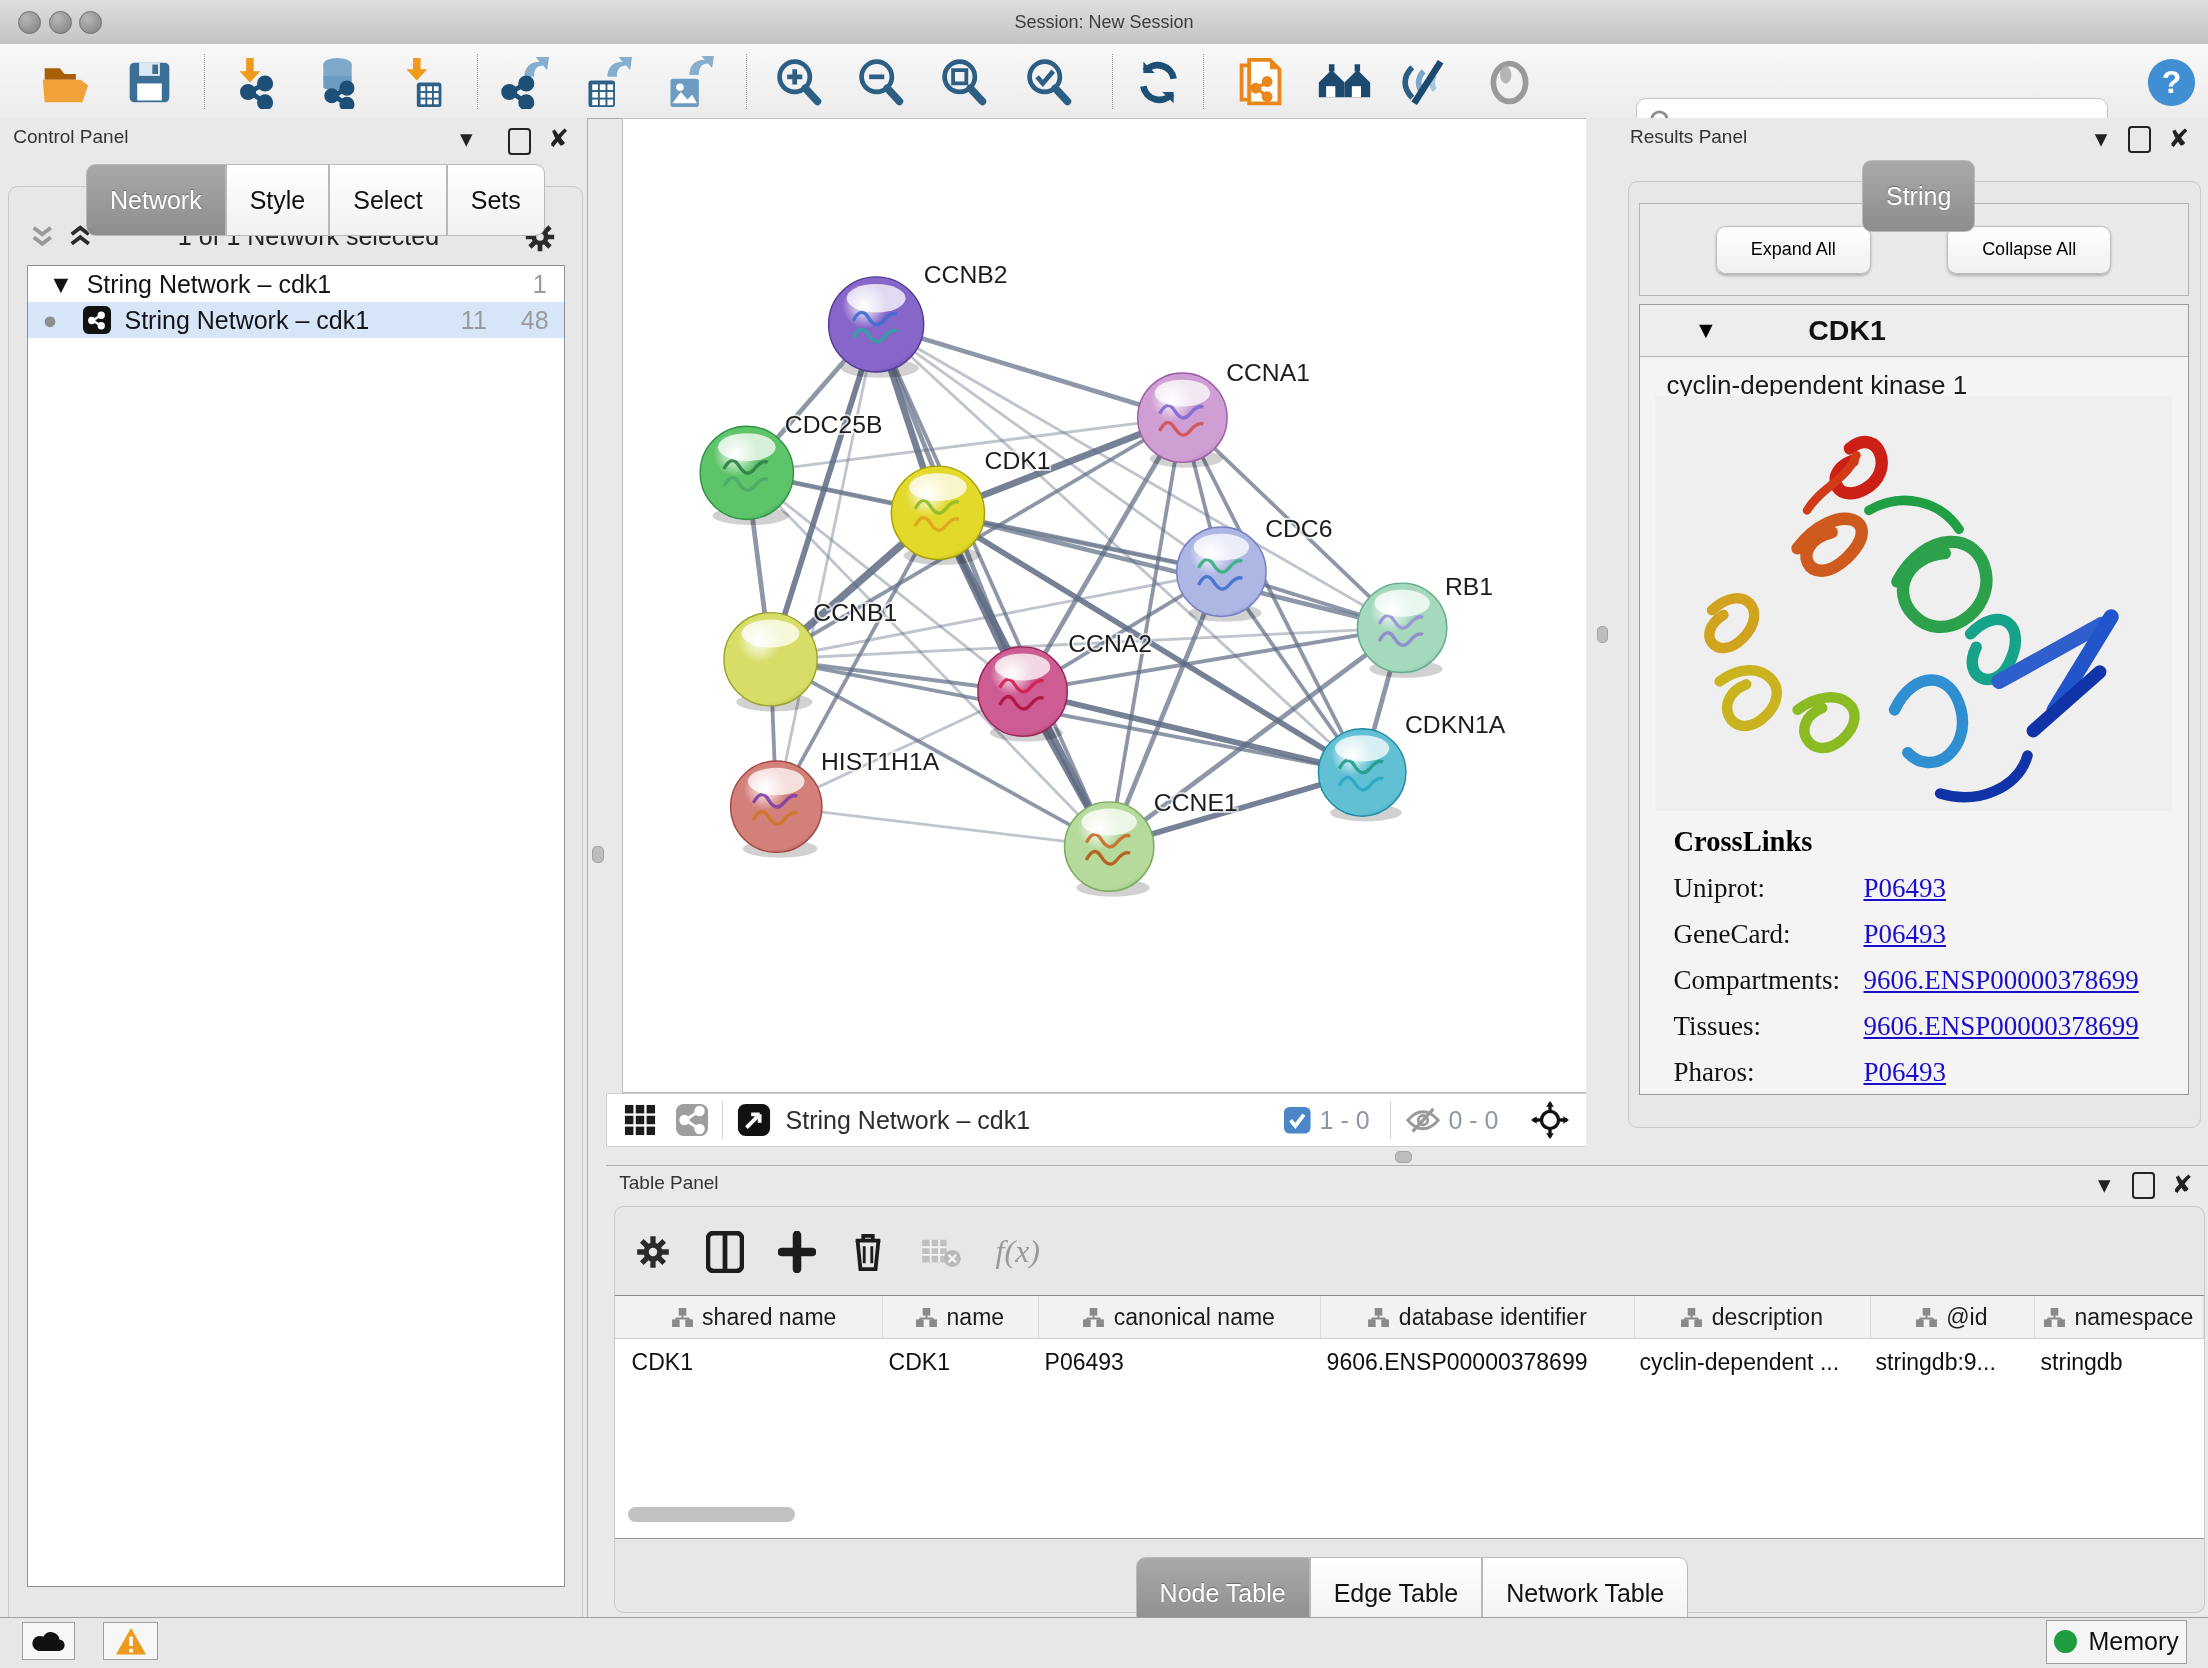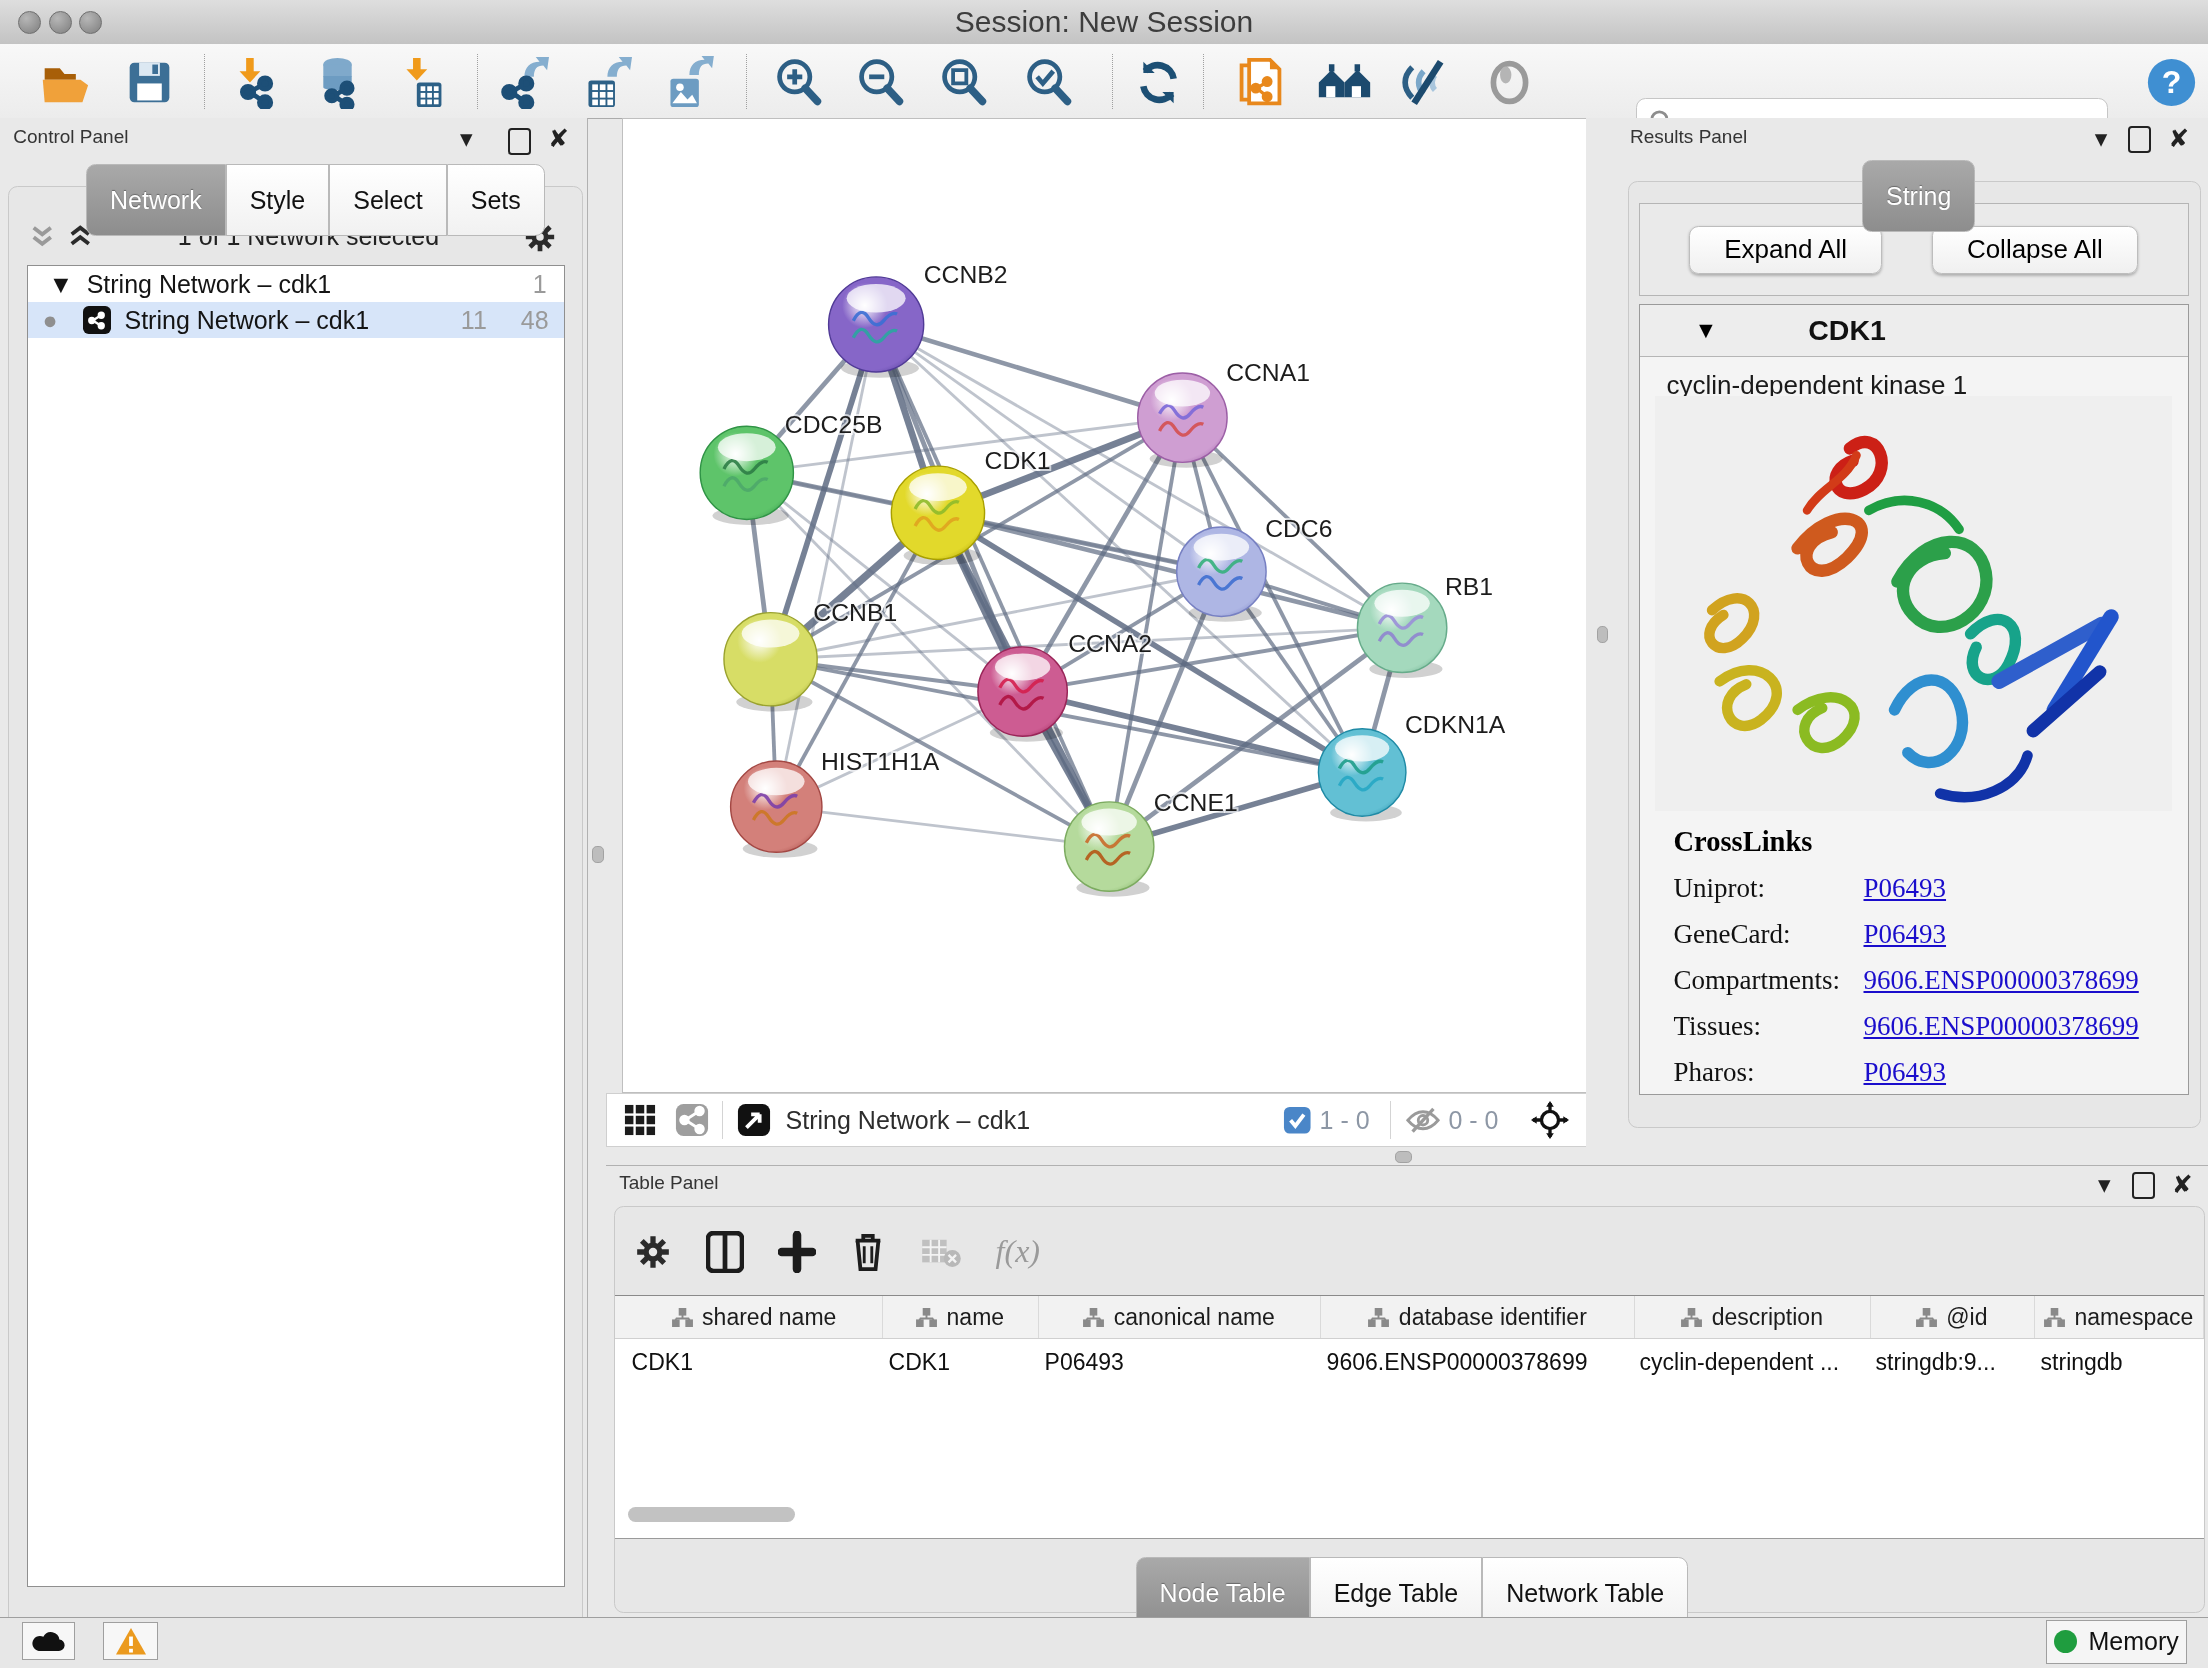--- a/index.html
+++ b/index.html
@@ -4,21 +4,21 @@
 <style>
   html,body{margin:0;padding:0;background:#999;}
   #app{position:relative;width:2208px;height:1668px;background:#e9e9e9;overflow:hidden;
        font-family:"Liberation Sans",sans-serif;-webkit-font-smoothing:antialiased;}
   .abs{position:absolute;}
   
   #titlebar{left:0;top:0;width:2208px;height:44px;
     background:linear-gradient(#dedede,#c3c3c3);border-bottom:1px solid #989898;}
   .traffic{position:absolute;top:11.4px;width:21px;height:21px;border-radius:50%;
     background:radial-gradient(circle at 35% 30%,#b7b7b7,#7e7e7e);border:1px solid #6f6f6f;}
-  #win-title{width:100%;text-align:center;line-height:44px;font-size:30px;color:#3d3d3d;}
+  #win-title{width:100%;text-align:center;line-height:44px;font-size:18px;color:#3d3d3d;}
   
   #toolbar{left:0;top:44px;width:2208px;height:74px;
     background:linear-gradient(#f8f8f8,#ececec);border-bottom:1px solid #ababab;}
   .tbtn{position:absolute;top:10.5px;width:55px;height:55px;display:flex;align-items:center;justify-content:center;}
   .tsep{position:absolute;top:9.5px;height:55px;border-left:1.9px dotted #9f9f9f;width:0;}
   #search-field{position:absolute;left:1636px;top:54px;width:472px;height:49px;background:#fff;
     border:1.9px solid #c6c6c6;border-radius:9.5px;display:flex;align-items:center;padding-left:11.4px;box-sizing:border-box;}
   #search-input{border:none;outline:none;font-size:25px;width:399px;background:transparent;}
   
   .panel-title{font-size:19px;color:#343434;}
@@ -54,21 +54,21 @@
   
   .split-dot{position:absolute;width:9.5px;height:15px;border-radius:4.8px;background:#bdbdbd;border:1px solid #a2a2a2;}
   .split-dot.h{width:15px;height:9.5px;}
   
   #results{left:1586px;top:118px;width:622px;height:1029px;background:#e9e9e9;}
   #rp-head{position:absolute;left:44px;top:7.6px;width:565px;display:flex;}
   #rp-tab{position:absolute;left:276px;top:42px;z-index:2;}
   #rp-body{position:absolute;left:42px;top:63px;width:571px;height:945px;}
   #rp-btnbox{position:absolute;left:9.5px;top:21px;width:550px;height:93px;background:#eaeaea;border:1.9px solid #b5b5b5;
      display:flex;align-items:center;justify-content:space-evenly;box-sizing:border-box;}
-  .rp-btn{height:46px;padding:0 34px;font-size:26px;background:linear-gradient(#ffffff,#f0f0f0);
+  .rp-btn{height:46px;padding:0 34px;font-size:18px;background:linear-gradient(#ffffff,#f0f0f0);
      border:1px solid #bdbdbd;border-radius:9.5px;box-shadow:0 1.9px 2.9px rgba(0,0,0,.25);display:flex;align-items:center;}
   #rp-card{position:absolute;left:9.5px;top:122px;width:550px;height:791px;border:1.9px solid #9a9a9a;background:#f4f4f4;box-sizing:border-box;}
   #rp-card-head{height:51px;background:#ededed;border-bottom:1.9px solid #b5b5b5;display:flex;align-items:center;}
   #rp-gene{font-size:28.5px;font-weight:bold;color:#111;margin-left:91px;}
   #rp-desc{font-size:26px;color:#1a1a1a;margin:13.3px 0 0 27px;}
   #rp-protein{position:absolute;left:15px;top:91px;width:517px;height:415px;background:#efefef;}
   #rp-xl{position:absolute;left:34px;top:521px;width:495px;font-family:"Liberation Serif",serif;}
   #rp-xl-head{font-size:28.5px;font-weight:bold;color:#000;}
   .xl-row{display:flex;margin-top:15px;font-size:27px;}
   .xl-label{width:190px;color:#111;}

